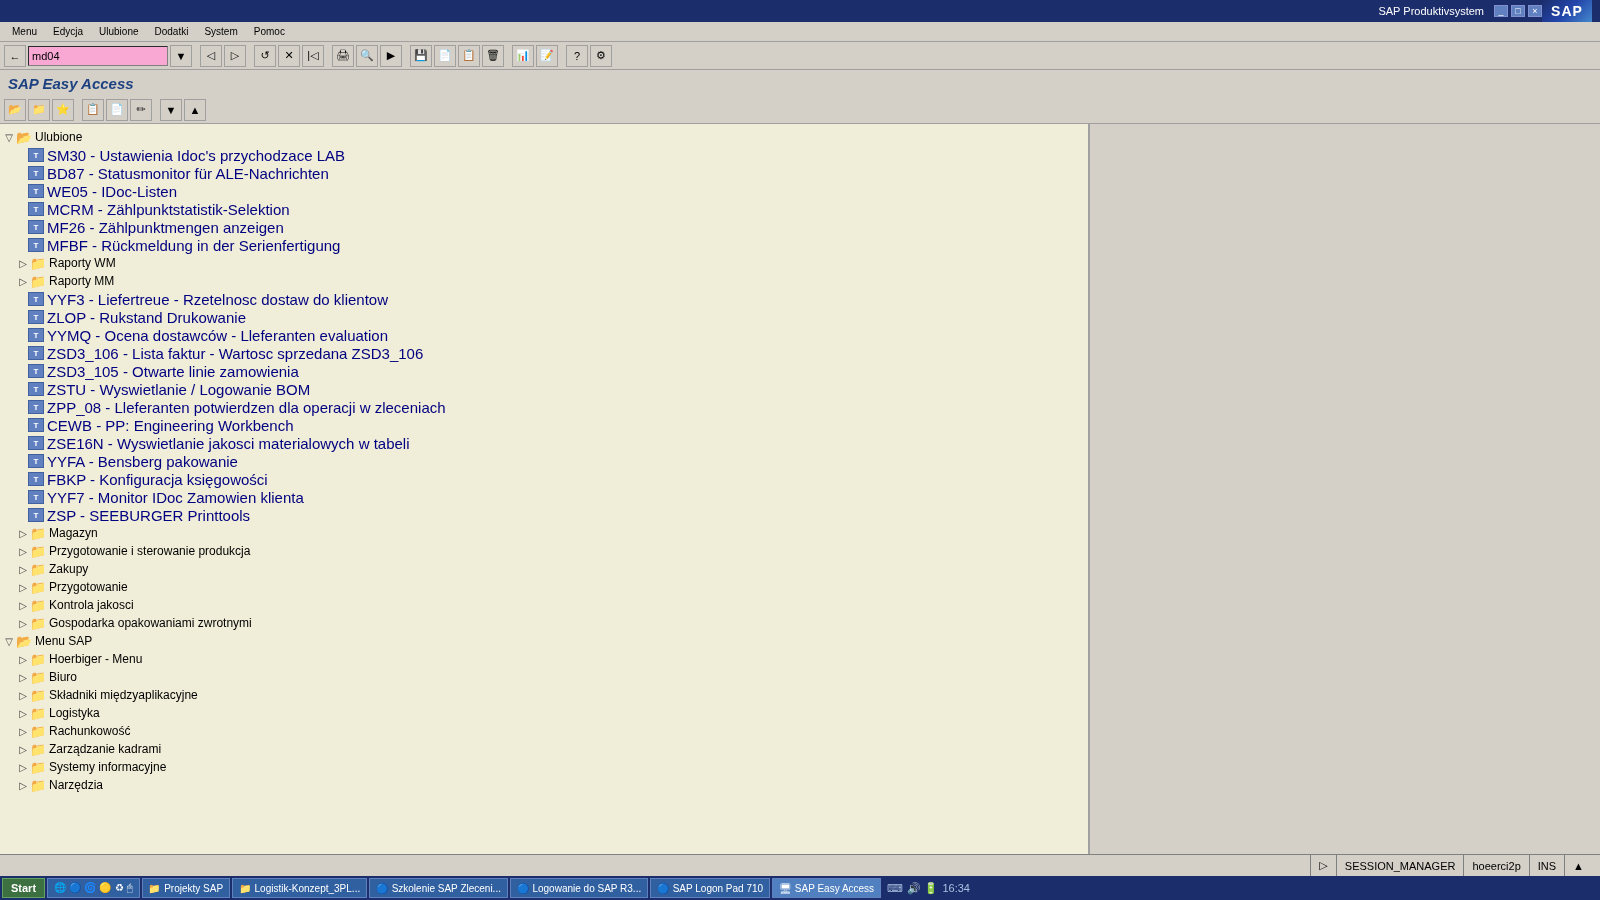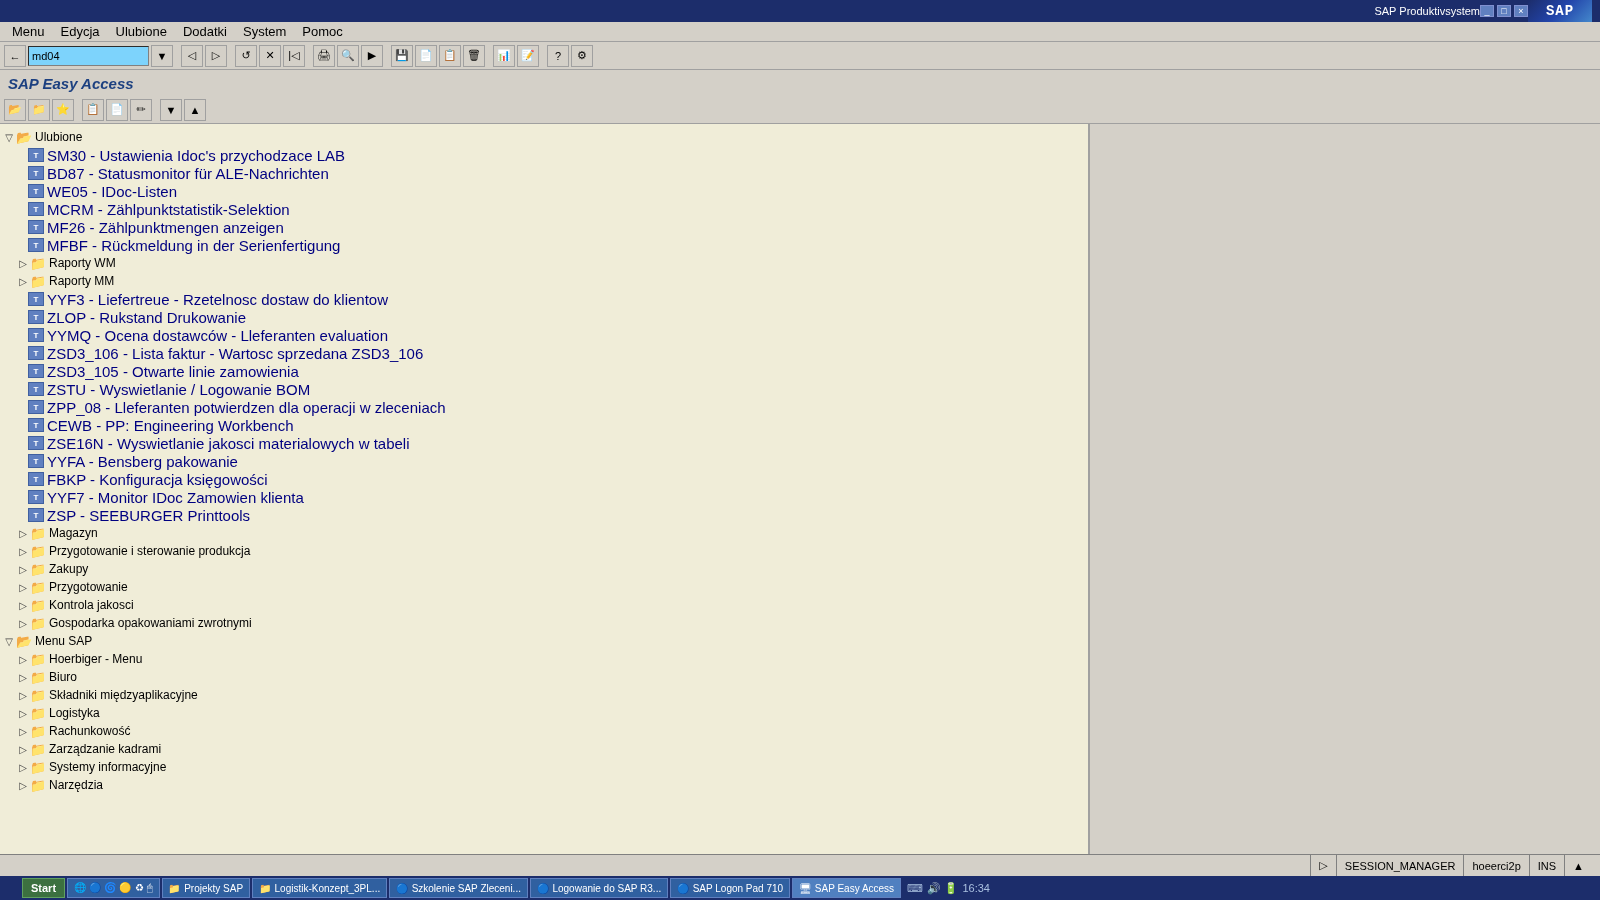--- a/index.html
+++ b/index.html
@@ -9,44 +9,44 @@
     #title-bar {
       background: #1c2d6b;
       height: 22px;
       display: flex;
       align-items: center;
       justify-content: flex-end;
       padding-right: 8px;
       color: white;
       font-size: 11px;
     }
-    #title-bar .system-name { }
+    #title-bar .system-name { margin-right: 10px; }
     #title-bar .window-controls { display: flex; gap: 3px; }
     #title-bar .win-btn {
       width: 14px; height: 12px; background: #6080c0; border: 1px solid #8090d0;
       font-size: 9px; display: flex; align-items: center; justify-content: center; color: white; cursor: pointer;
     }
     .sap-logo {
-      width: 64px; height: 22px; background: linear-gradient(135deg, #1c2d6b 0%, #2244aa 50%, #4488cc 100%);
+      width: 50px; height: 22px; background: linear-gradient(135deg, #1c2d6b 0%, #2244aa 50%, #4488cc 100%);
       display: flex; align-items: center; justify-content: center;
-      font-weight: bold; color: white; font-size: 14px; letter-spacing: 1px; font-family: Liberation Mono, monospace;
+      font-weight: bold; color: white; font-size: 14px; letter-spacing: 1px;
     }
 
     
     #menu-bar {
       background: #d4d0c8;
       height: 20px;
       display: flex;
       align-items: center;
       padding: 0 4px;
       border-bottom: 1px solid #a0a0a0;
     }
     .menu-item {
       padding: 2px 8px;
-      font-size: 13px;
+      font-size: 10px;
       color: #000;
       cursor: pointer;
     }
 
     
     #toolbar {
       background: #d4d0c8;
       height: 28px;
       display: flex;
       align-items: center;
@@ -54,21 +54,21 @@
       border-bottom: 1px solid #a0a0a0;
       gap: 2px;
     }
     .tb-btn {
       width: 22px; height: 22px; background: #d4d0c8;
       border: 1px solid #a0a0a0; display: flex; align-items: center; justify-content: center;
       cursor: pointer; font-size: 11px;
     }
     .tb-sep { width: 4px; height: 22px; }
     .tb-input {
-      height: 20px; width: 121px; border: 1px inset #808080; background: #7dd3fc;
+      height: 20px; width: 140px; border: 1px inset #808080; background: #f9a8d4;
       font-size: 11px; padding: 2px 3px;
     }
 
     
     #page-title-bar {
       background: #d4d0c8;
       height: 26px;
       display: flex;
       align-items: center;
       padding: 0 8px;
@@ -172,21 +172,21 @@
       background: #3060a0; border: 1px solid #6080c0;
       height: 20px; padding: 0 6px;
       display: flex; align-items: center; gap: 3px;
       cursor: pointer; font-size: 10px; color: white;
     }
     .taskbar-btn.active { background: #5080c0; }
     .taskbar-start {
       background: #3c7040; border: 1px solid #60a060;
       height: 20px; padding: 0 8px;
       display: flex; align-items: center;
-      cursor: pointer; font-size: 11px; color: white; font-weight: bold; margin-left: 20px;
+      cursor: pointer; font-size: 11px; color: white; font-weight: bold;
     }
     .taskbar-icons { display: flex; align-items: center; gap: 4px; color: #aac0e0; font-size: 11px; padding: 0 4px; }
   </style>
 </head>
 <body>
 
 <div id="title-bar">
   <span class="system-name">SAP Produktivsystem</span>
   <div class="window-controls">
     <div class="win-btn">_</div>

